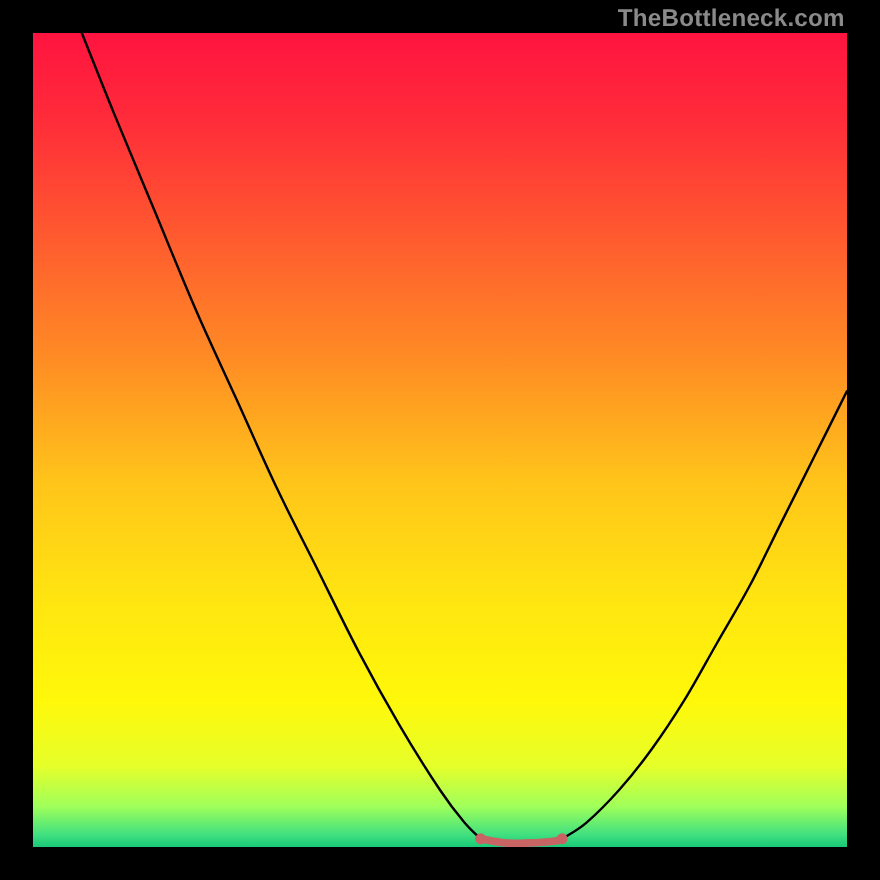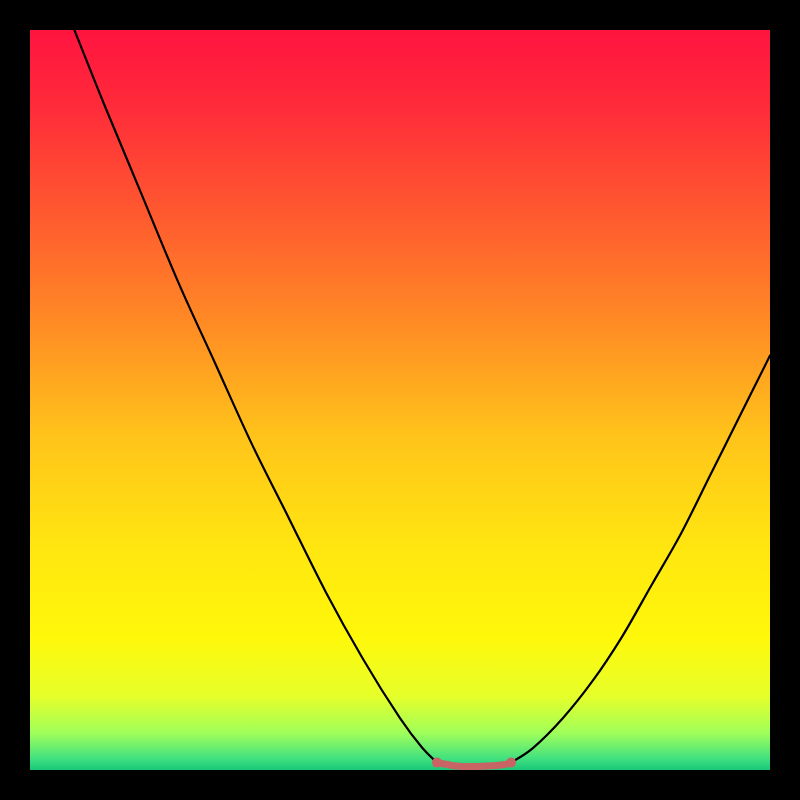--- a/index.html
+++ b/index.html
@@ -72,13 +72,14 @@
 
     <svg class="curves" viewBox="0 0 740 740" preserveAspectRatio="none">
       <path fill="none" stroke-width="2.2" stroke-linecap="round" stroke="#000000" d="M 44.4 0 C 49.3 12.3, 62.9 46.9, 74.0 74.0 C 85.1 101.1, 98.7 133.2, 111.0 162.8 C 123.3 192.4, 135.7 223.2, 148.0 251.6 C 160.3 280.0, 172.7 305.9, 185.0 333.0 C 197.3 360.1, 209.7 388.5, 222.0 414.4 C 234.3 440.3, 246.7 463.7, 259.0 488.4 C 271.3 513.1, 283.7 539.0, 296.0 562.4 C 308.3 585.8, 320.7 608.0, 333.0 629.0 C 345.3 650.0, 360.1 673.4, 370.0 688.2 C 379.9 703.0, 386.0 710.4, 392.2 717.8 C 398.4 725.2, 404.5 730.1, 407.0 732.6"></path>
       <path fill="none" stroke-width="2.2" stroke-linecap="round" stroke="#000000" d="M 481 732.6 C 484.7 730.1, 494.6 725.2, 503.2 717.8 C 511.8 710.4, 522.9 699.3, 532.8 688.2 C 542.7 677.1, 552.5 664.8, 562.4 651.2 C 572.3 637.6, 582.1 622.8, 592.0 606.8 C 601.9 590.8, 611.7 572.3, 621.6 555.0 C 631.5 537.7, 641.3 521.7, 651.2 503.2 C 661.1 484.7, 670.9 463.7, 680.8 444.0 C 690.7 424.3, 700.5 404.5, 710.4 384.8 C 720.3 365.1, 735.1 335.5, 740.0 325.6"></path>
       <path fill="none" stroke-width="7" stroke-linecap="round" stroke="#c86464" d="M 407.00000000000006 732.6 C 410.7 733.2, 421.8 735.7, 429.2 736.3 C 436.6 736.9, 444.0 736.5, 451.4 736.3 C 458.8 736.1, 468.7 735.4, 473.6 734.8 C 478.5 734.2, 479.8 733.0, 481.0 732.6"></path>
       <circle r="5" fill="#c86464" cx="407.00000000000006" cy="732.6"></circle>
       <circle r="5" fill="#c86464" cx="481" cy="732.6"></circle>
     </svg>
   </div>
 
+  <div class="watermark">TheBottleneck.com</div>
 </div>
 
 </body></html>

